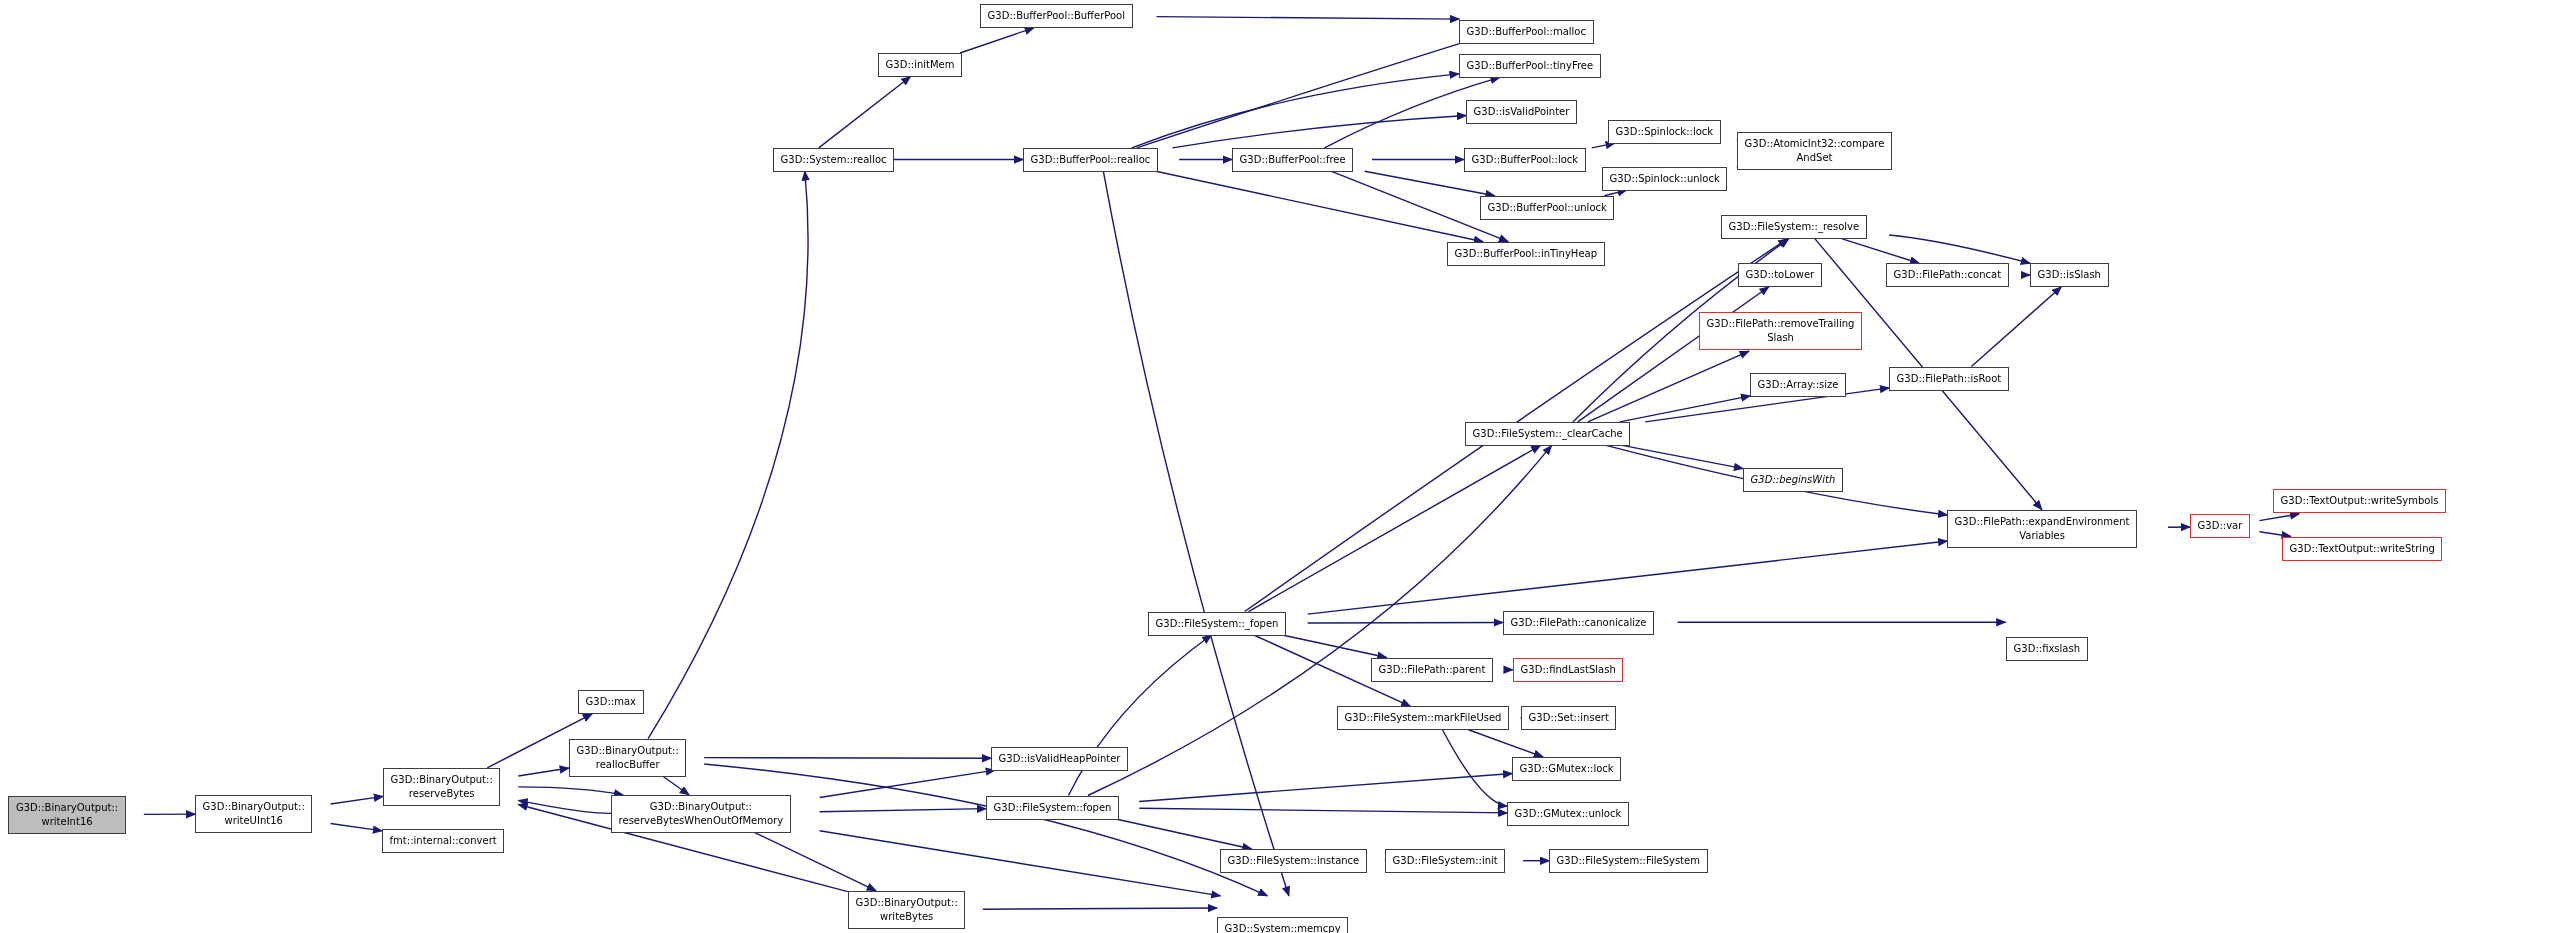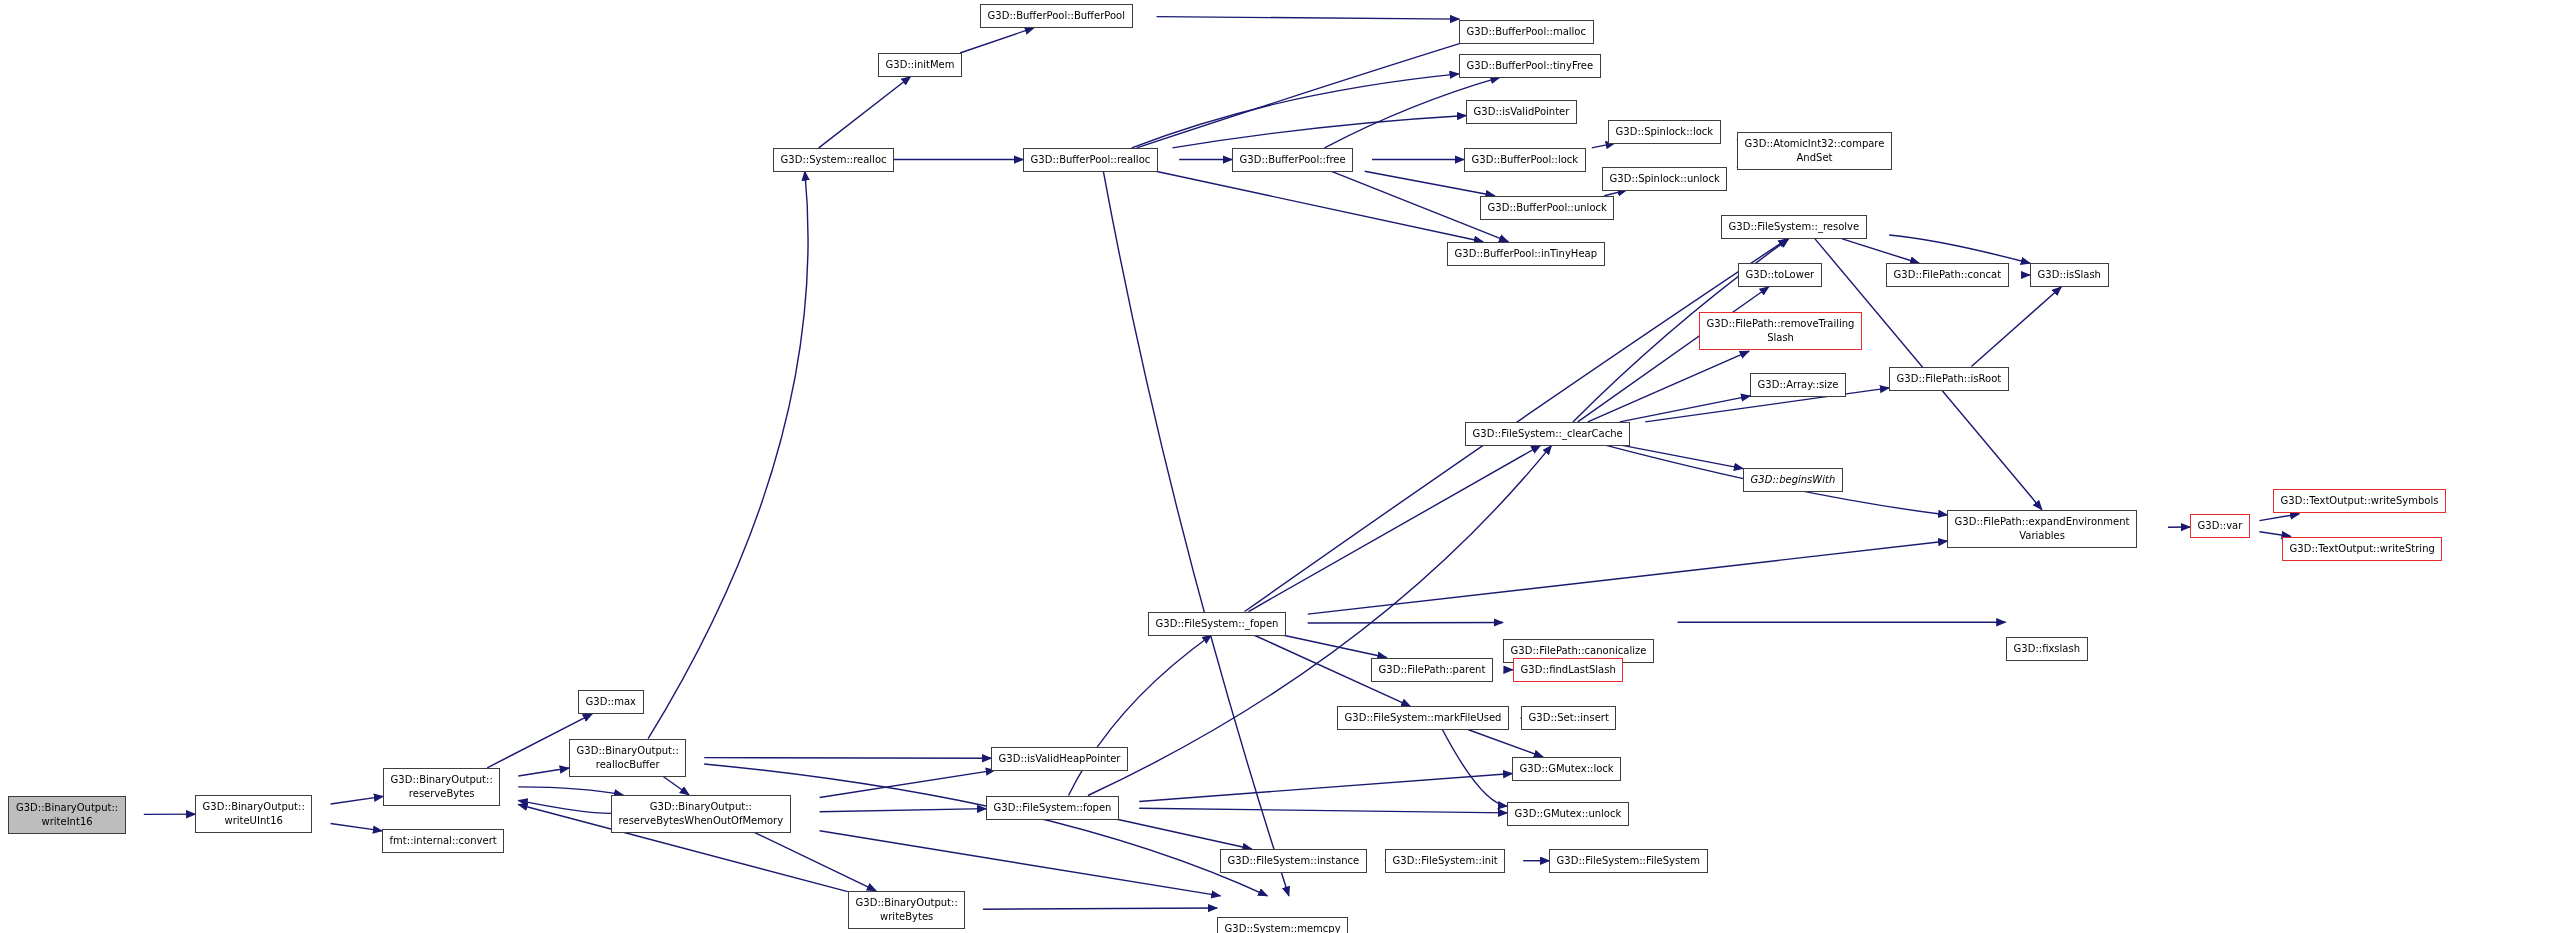--- a/index.html
+++ b/index.html
@@ -109,21 +109,21 @@
 writeBytes</div>
     <div class="node" style="left: 1217px; top: 896px; margin-top: 21px;">G3D::System::memcpy</div>
     <div class="node" style="left: 991px; top: 747px;">G3D::isValidHeapPointer</div>
     <div class="node" style="left: 986px; top: 796px;">G3D::FileSystem::fopen</div>
     <div class="node" style="left: 1220px; top: 849px;">G3D::FileSystem::instance</div>
     <div class="node" style="left: 1385px; top: 849px;">G3D::FileSystem::init</div>
     <div class="node" style="left: 1549px; top: 849px;">G3D::FileSystem::FileSystem</div>
     <div class="node" style="left: 1512px; top: 757px;">G3D::GMutex::lock</div>
     <div class="node" style="left: 1507px; top: 802px;">G3D::GMutex::unlock</div>
     <div class="node" style="left: 1148px; top: 612px;">G3D::FileSystem::_fopen</div>
-    <div class="node" style="left: 1503px; top: 611px; margin-top: 28px;">G3D::FilePath::canonicalize</div>
+    <div class="node" style="left: 1503px; top: 611px;">G3D::FilePath::canonicalize</div>
     <div class="node" style="left: 2006px; top: 637px;">G3D::fixslash</div>
     <div class="node" style="left: 1371px; top: 658px;">G3D::FilePath::parent</div>
     <div class="node red" style="left: 1513px; top: 658px;">G3D::findLastSlash</div>
     <div class="node" style="left: 1337px; top: 706px;">G3D::FileSystem::markFileUsed</div>
     <div class="node" style="left: 1521px; top: 706px;">G3D::Set::insert</div>
     <div class="node" style="left: 1465px; top: 422px;">G3D::FileSystem::_clearCache</div>
     <div class="node" style="left: 1721px; top: 215px;">G3D::FileSystem::_resolve</div>
     <div class="node" style="left: 1738px; top: 263px;">G3D::toLower</div>
     <div class="node red" style="left: 1699px; top: 312px;">G3D::FilePath::removeTrailing
 Slash</div>

